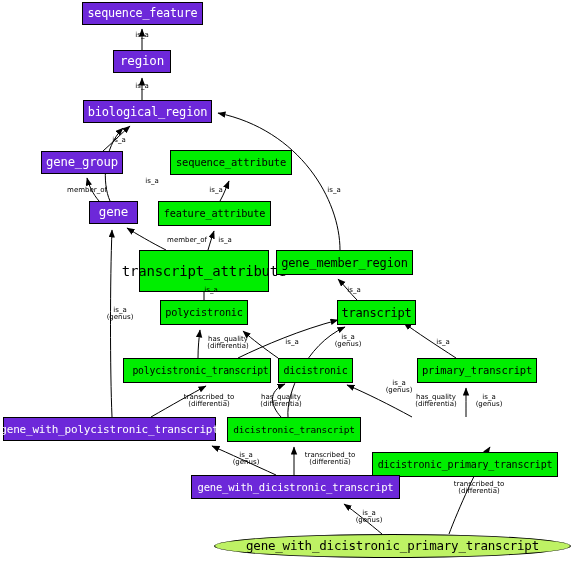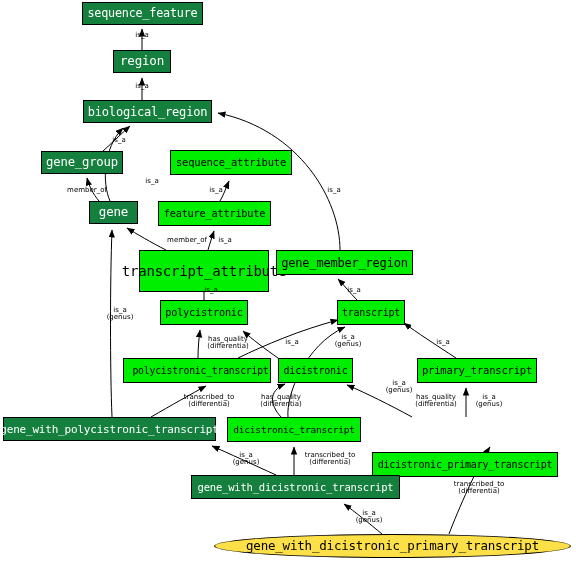--- a/index.html
+++ b/index.html
@@ -2,23 +2,23 @@
 <html><head>
 <meta charset="utf-8">
 <style>
   html,body{margin:0;padding:0;background:#ffffff;}
   body{font-family:"DejaVu Sans Mono",monospace;}
   #canvas{position:relative;width:576px;height:561px;background:#ffffff;overflow:hidden;}
   svg.edges{position:absolute;left:0;top:0;width:576px;height:561px;}
   .node{position:absolute;box-sizing:border-box;display:flex;align-items:center;
         justify-content:center;white-space:nowrap;font-size:12.5px;line-height:1;
         font-family:"DejaVu Sans Mono",monospace;letter-spacing:-0.2px;}
-  .node.black{background:#15803d;color:#ffffff;border:1px solid #000000;}
+  .node.black{background:#6d28d9;color:#ffffff;border:1px solid #000000;}
   .node.green{background:#00ee00;color:#000000;border:1px solid #000000;}
-  .node.ellipse{background:#fde047;color:#000000;border:1px solid #000000;
+  .node.ellipse{background:#bef264;color:#000000;border:1px solid #000000;
                 border-radius:50%;}
   .elabel{position:absolute;font-family:"DejaVu Sans",sans-serif;font-size:7px;
           line-height:8px;color:#000000;text-align:center;white-space:nowrap;
           letter-spacing:0px;}
   .elabel.two{line-height:7.5px;}
 </style>
 </head>
 <body>
 
 <div id="canvas">
@@ -81,21 +81,21 @@
   </div>
   <div class="node green" style="left: 139px; top: 250px; width: 130px; height: 42px; font-size: 14px;">
     <span>transcript_attribute</span>
   </div>
   <div class="node green" style="left: 276px; top: 250px; width: 137px; height: 25px; font-size: 12px;">
     <span>gene_member_region</span>
   </div>
   <div class="node green" style="left: 160px; top: 300px; width: 88px; height: 25px; font-size: 10.25px;">
     <span>polycistronic</span>
   </div>
-  <div class="node green" style="left: 337px; top: 300px; width: 68px; height: 25px; font-size: 10px;">
+  <div class="node green" style="left: 337px; top: 300px; width: 79px; height: 25px; font-size: 12px;">
     <span>transcript</span>
   </div>
   <div class="node green" style="left: 123px; top: 358px; width: 148px; height: 25px; font-size: 9.75px; padding-left: 7px;">
     <span>polycistronic_transcript</span>
   </div>
   <div class="node green" style="left: 278px; top: 358px; width: 75px; height: 25px; font-size: 10px;">
     <span>dicistronic</span>
   </div>
   <div class="node green" style="left: 417px; top: 358px; width: 120px; height: 25px; font-size: 10.5px;">
     <span>primary_transcript</span>

